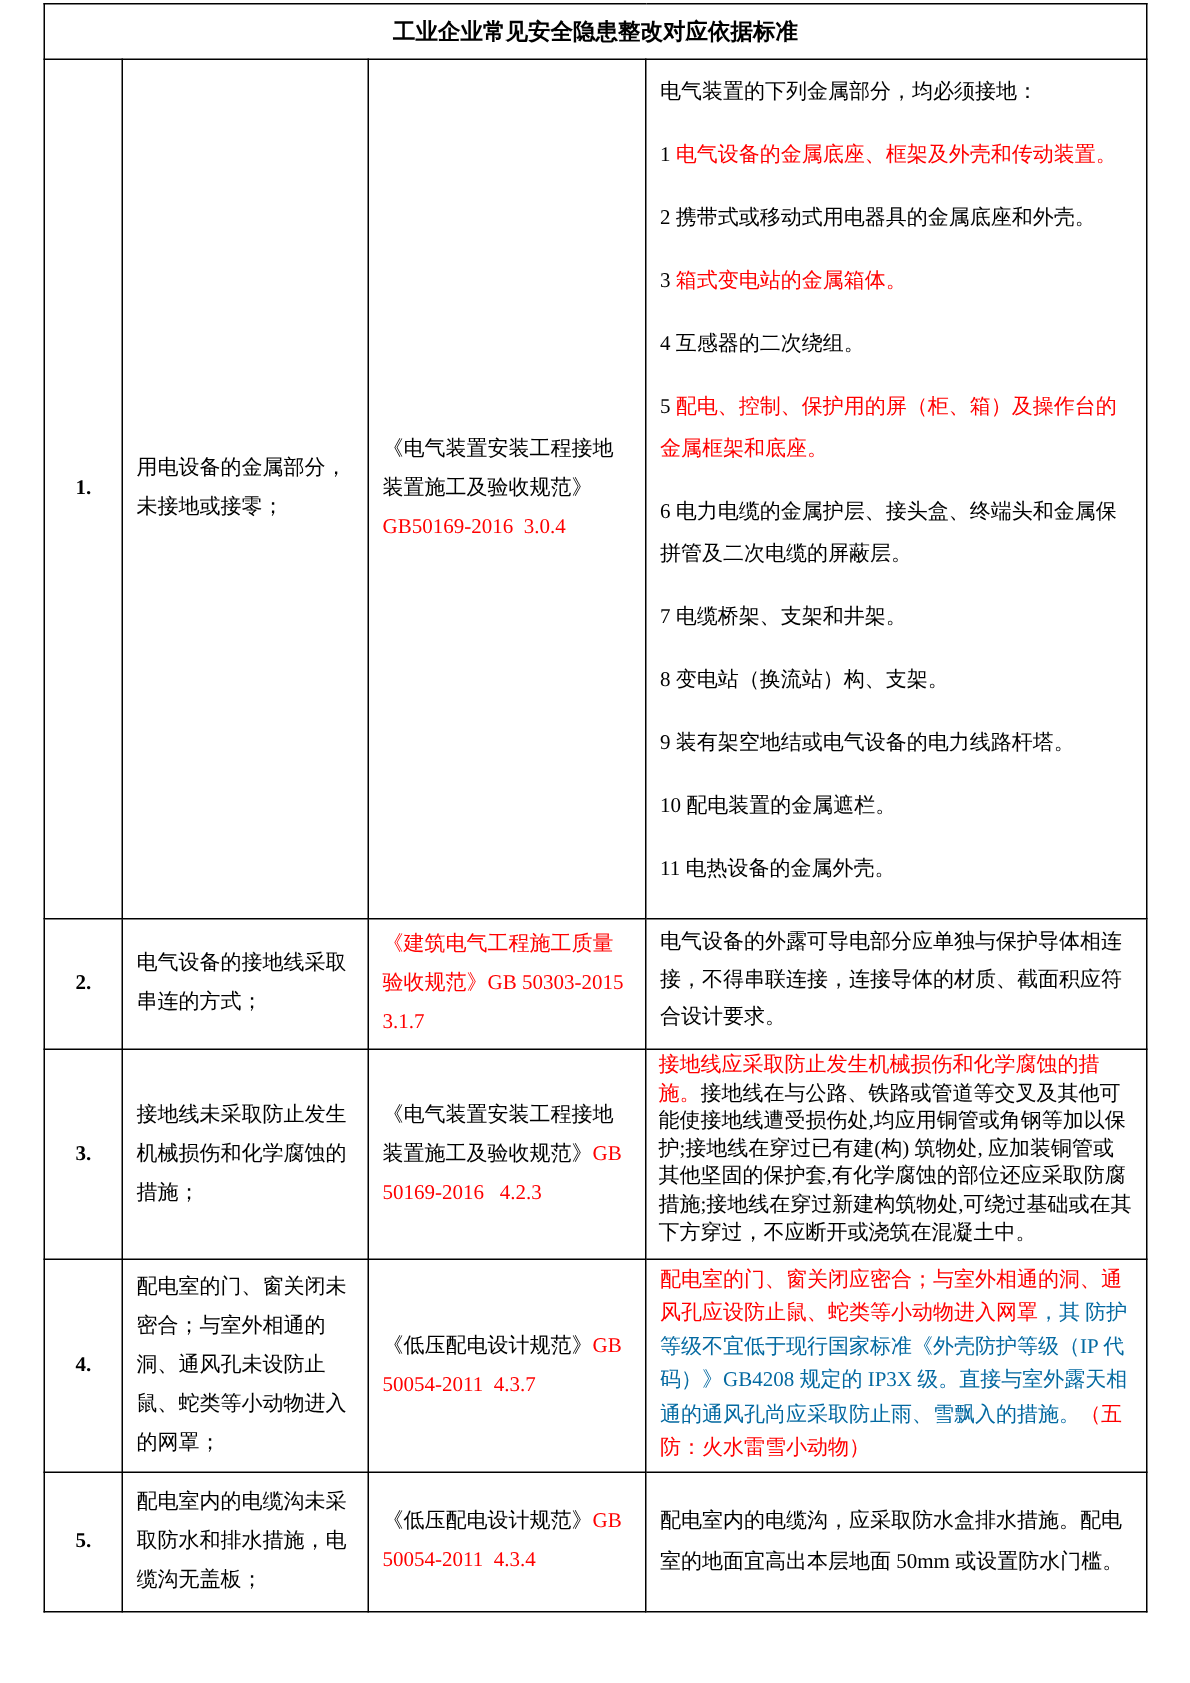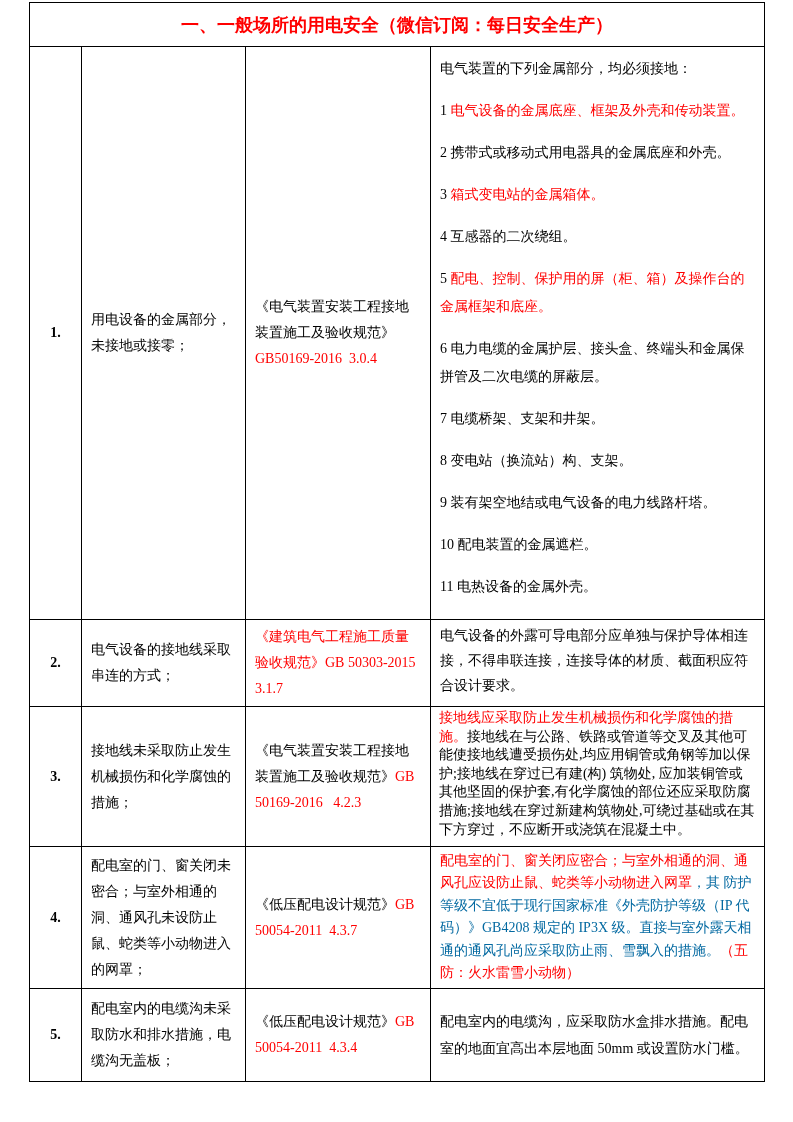--- a/index.html
+++ b/index.html
@@ -116,22 +116,22 @@
 
 <div class="page">
   <table class="doc-table">
     <colgroup>
       <col style="width:52px">
       <col style="width:164px">
       <col style="width:185px">
       <col style="width:334px">
     </colgroup>
     <thead>
-      <tr class="section-row">
-        <td colspan="4">一、一般场所的用电安全（微信订阅：每日安全生产）</td>
+      <tr class="title-row">
+        <td colspan="4">工业企业常见安全隐患整改对应依据标准</td>
       </tr>
     </thead>
     <tbody id="table-body">
         <tr>
           <td class="no-cell">1.</td>
           <td class="hazard-cell">用电设备的金属部分，未接地或接零；</td>
           <td class="basis-cell"><span style="color: rgb(0, 0, 0);">《电气装置安装工程接地装置施工及验收规范》</span><span style="color: rgb(255, 0, 0);">GB50169-2016  3.0.4</span></td>
           <td class="quote-cell"><p><span style="color: rgb(0, 0, 0);">电气装置的下列金属部分，均必须接地：</span></p><p><span style="color: rgb(0, 0, 0);">1 </span><span style="color: rgb(255, 0, 0);">电气设备的金属底座、框架及外壳和传动装置。</span></p><p><span style="color: rgb(0, 0, 0);">2 携带式或移动式用电器具的金属底座和外壳。</span></p><p><span style="color: rgb(0, 0, 0);">3 </span><span style="color: rgb(255, 0, 0);">箱式变电站的金属箱体。</span></p><p><span style="color: rgb(0, 0, 0);">4 互感器的二次绕组。</span></p><p><span style="color: rgb(0, 0, 0);">5 </span><span style="color: rgb(255, 0, 0);">配电、控制、保护用的屏（柜、箱）及操作台的金属框架和底座。</span></p><p><span style="color: rgb(0, 0, 0);">6 电力电缆的金属护层、接头盒、终端头和金属保拼管及二次电缆的屏蔽层。</span></p><p><span style="color: rgb(0, 0, 0);">7 电缆桥架、支架和井架。</span></p><p><span style="color: rgb(0, 0, 0);">8 变电站（换流站）构、支架。</span></p><p><span style="color: rgb(0, 0, 0);">9 装有架空地结或电气设备的电力线路杆塔。</span></p><p><span style="color: rgb(0, 0, 0);">10 配电装置的金属遮栏。</span></p><p><span style="color: rgb(0, 0, 0);">11 电热设备的金属外壳。</span></p></td>
         </tr>
         <tr>

